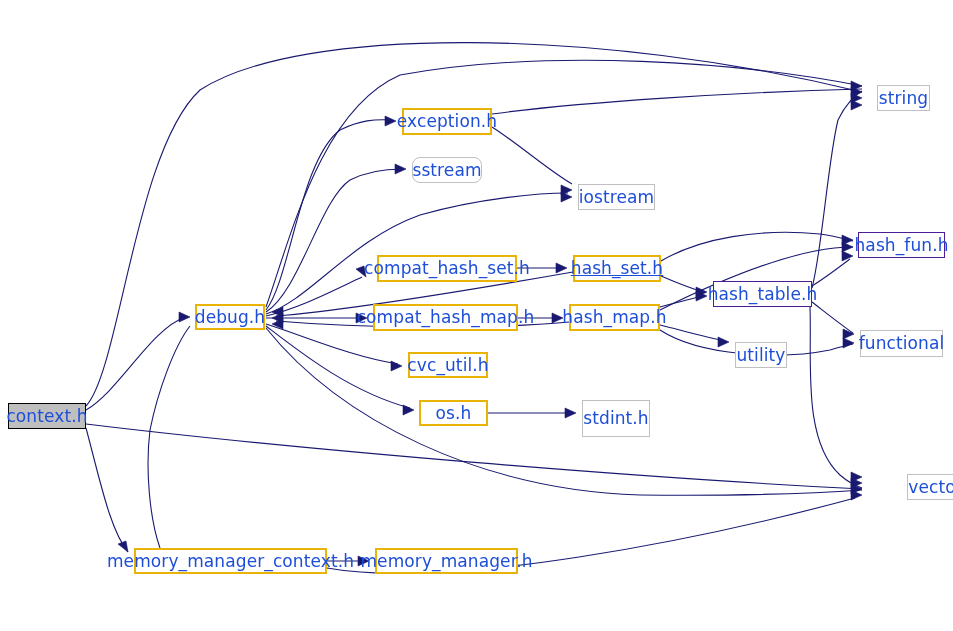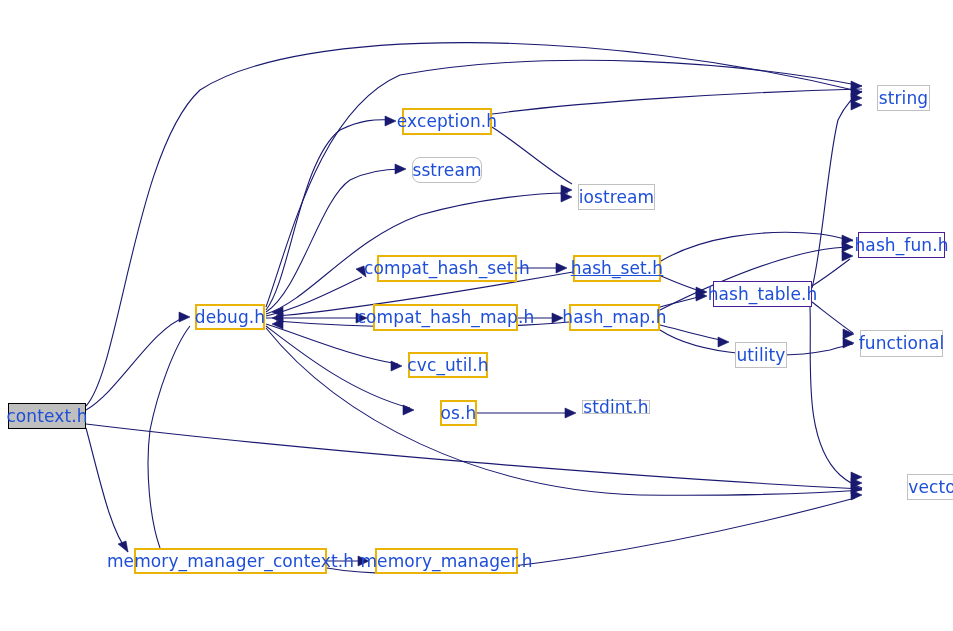--- a/index.html
+++ b/index.html
@@ -152,30 +152,30 @@
       </div>
       <div class="node-box black" style="left: 377px; top: 255px; width: 140px; height: 27px;">
         <span>compat_hash_set.h</span>
       </div>
       <div class="node-box black" style="left: 373px; top: 304px; width: 145px; height: 27px;">
         <span>compat_hash_map.h</span>
       </div>
       <div class="node-box black" style="left: 408px; top: 352px; width: 80px; height: 26px;">
         <span>cvc_util.h</span>
       </div>
-      <div class="node-box black" style="left: 440px; top: 400px; width: 37px; height: 26px;">
+      <div class="node-box black" style="left: 419px; top: 400px; width: 69px; height: 26px;">
         <span>os.h</span>
       </div>
       <div class="node-box black" style="left: 573px; top: 255px; width: 88px; height: 27px; text-decoration: underline;">
         <span>hash_set.h</span>
       </div>
       <div class="node-box black" style="left: 569px; top: 304px; width: 91px; height: 27px;">
         <span>hash_map.h</span>
       </div>
-      <div class="node-box" style="left: 582px; top: 400px; width: 68px; height: 14px;">
+      <div class="node-box" style="left: 582px; top: 400px; width: 68px; height: 37px;">
         <span>stdint.h</span>
       </div>
       <div class="node-box red" style="left: 713px; top: 281px; width: 99px; height: 26px;">
         <span>hash_table.h</span>
       </div>
       <div class="node-box" style="left: 735px; top: 330px; width: 52px; height: 26px; margin-top: 12px;">
         <span>utility</span>
       </div>
       <div class="node-box red" style="left: 858px; top: 232px; width: 87px; height: 26px;">
         <span>hash_fun.h</span>

